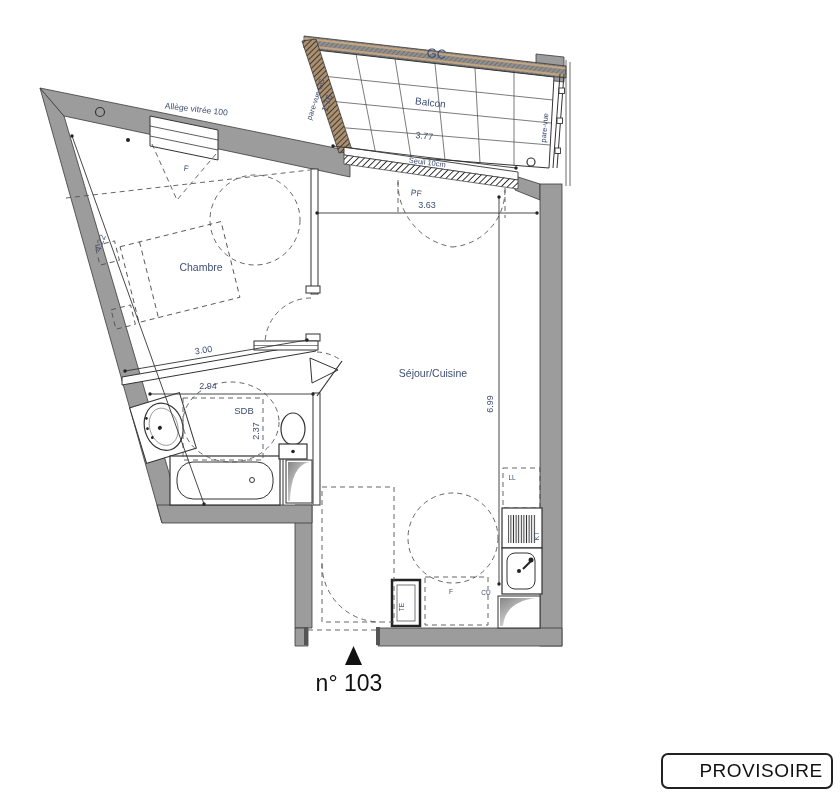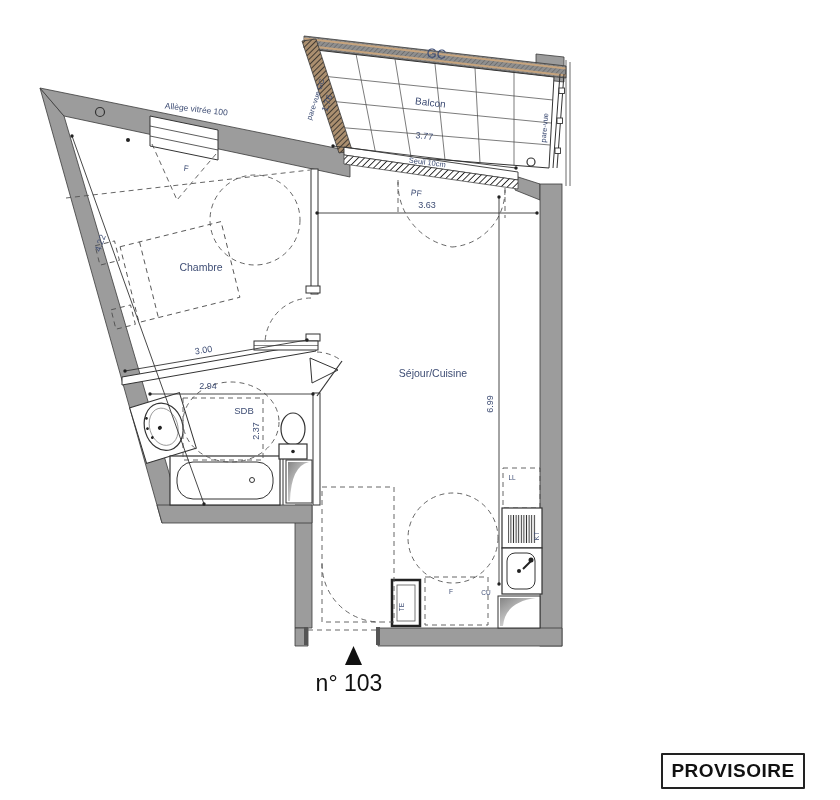--- a/index.html
+++ b/index.html
@@ -11,23 +11,23 @@
   .dim{fill:#3e4d74;font-size:9px;}
   .tiny{fill:#3e4d74;font-size:6.5px;}
   .ink{fill:#111;}
   .wall{fill:#9c9c9c;stroke:#3a3a3a;stroke-width:0.8;}
   .thinwall{fill:#ffffff;stroke:#333;stroke-width:1;}
   .fix{fill:#ffffff;stroke:#333;}
   .dash{fill:none;stroke:#555;stroke-width:0.9;stroke-dasharray:5,4;}
   .dimline{stroke:#333;stroke-width:0.9;fill:none;}
   .dot{fill:#222;}
   .stamp{position:absolute;left:661px;top:753px;width:140px;height:32px;
-         border:2px solid #222;border-radius:1px;display:flex;align-items:center;
-         justify-content:center;font-size:19px;font-weight:700;color:#111;
-         letter-spacing:0.5px;background:#fff;}
+         border:2px solid #222;border-radius:7px;display:flex;align-items:center;
+         justify-content:center;font-size:19px;font-weight:400;color:#111;
+         letter-spacing:0.5px;background:#fff;padding-left:28px;}
 </style>
 </head>
 <body>
 
 <div class="page">
 <svg width="840" height="800" viewBox="0 0 840 800">
   <defs>
     <pattern id="hatchB" width="4.5" height="4.5" patternUnits="userSpaceOnUse" patternTransform="rotate(45)">
       <rect width="4.5" height="4.5" fill="#fff"></rect>
       <line x1="0" y1="0" x2="0" y2="4.5" stroke="#222" stroke-width="1.8"></line>

